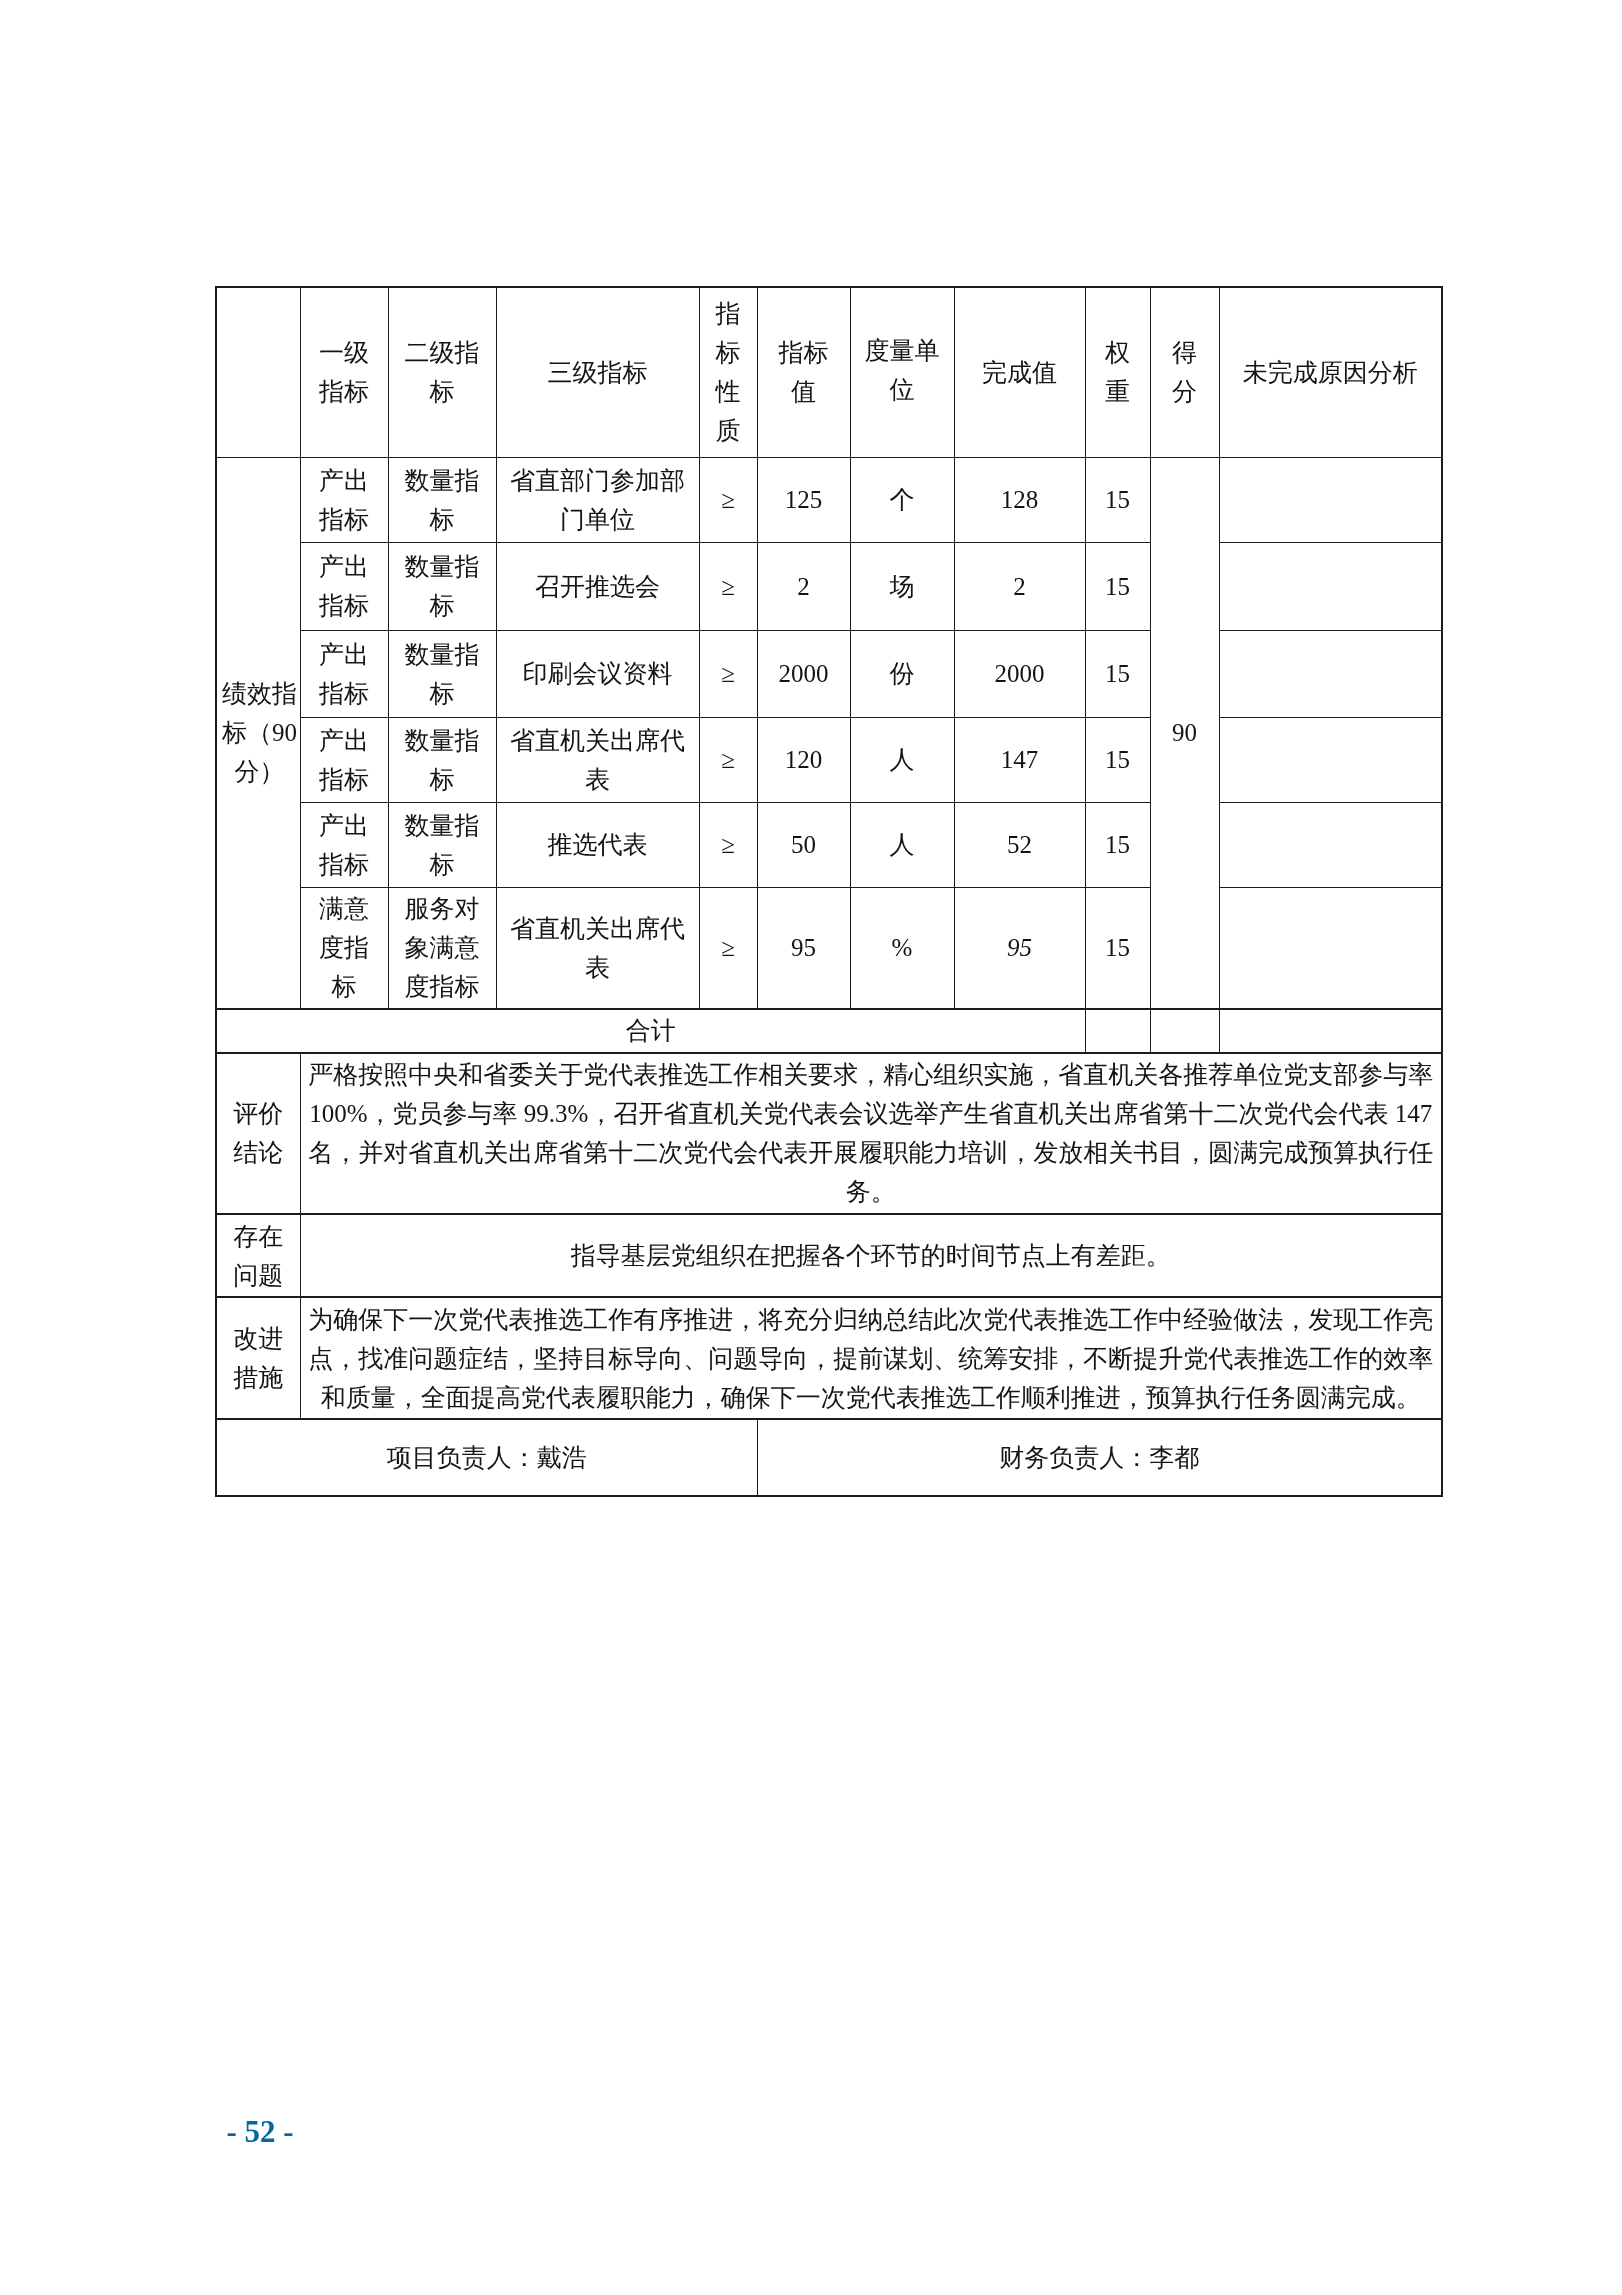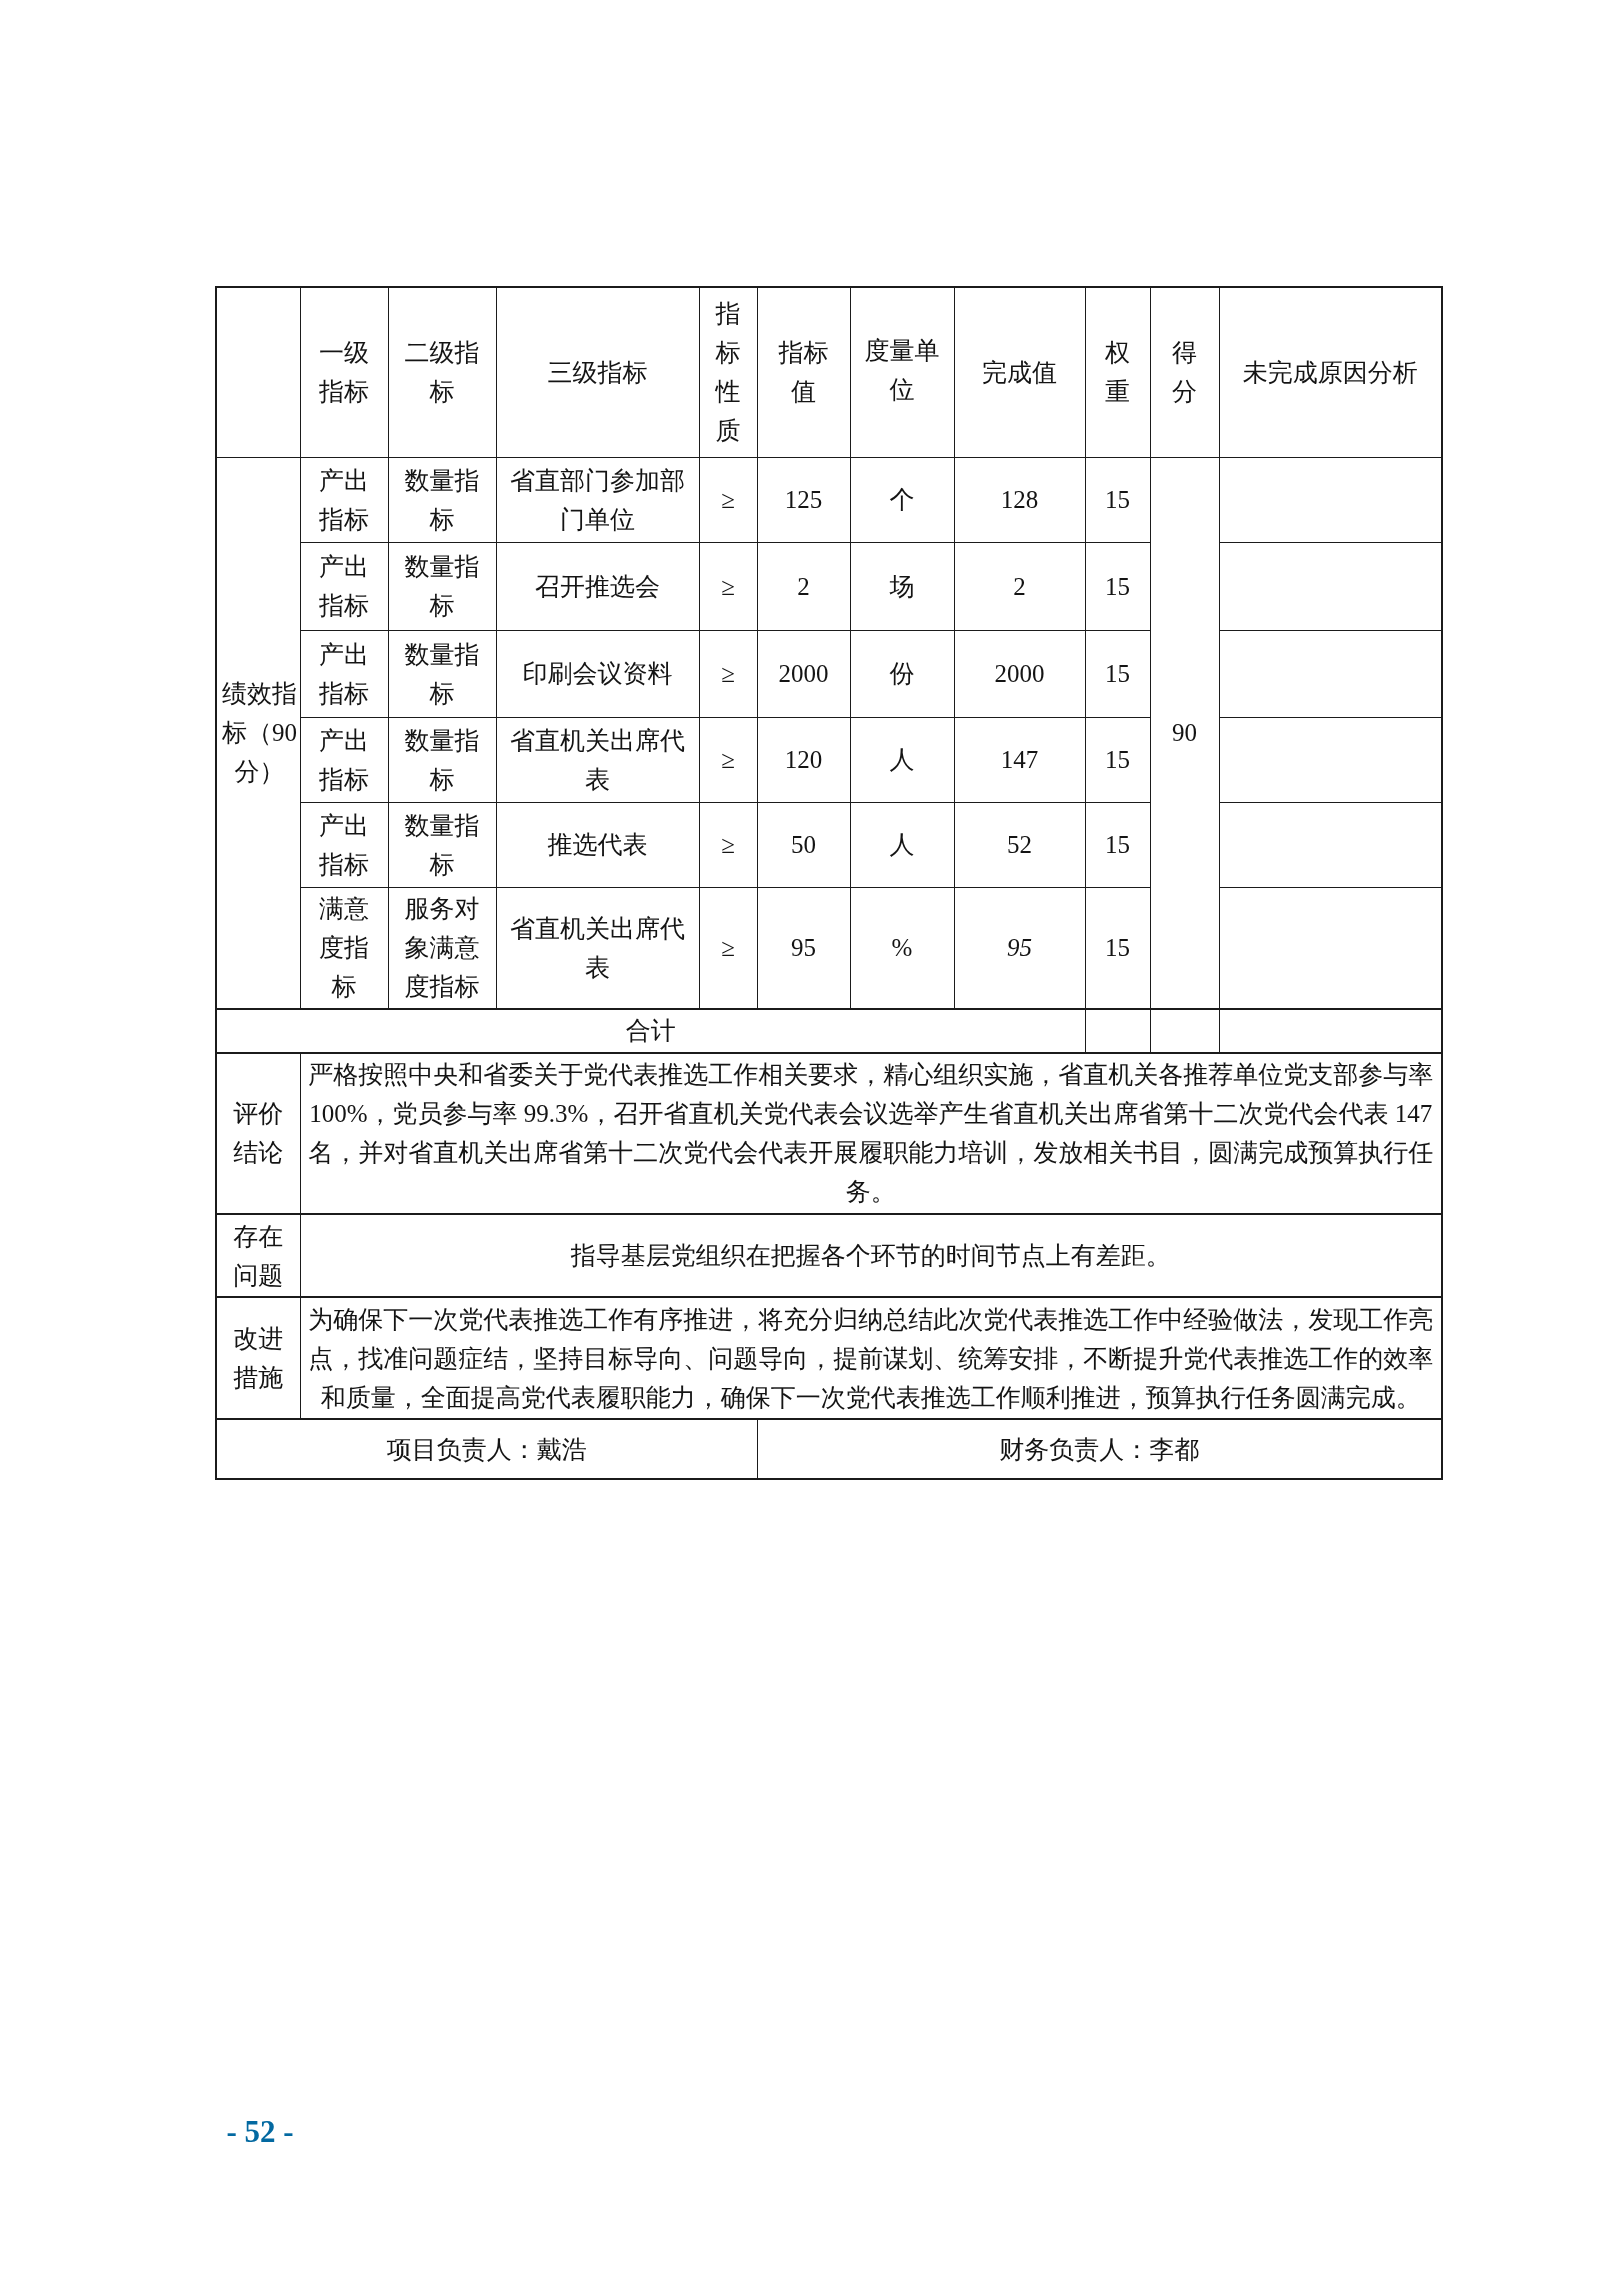--- a/index.html
+++ b/index.html
@@ -24,21 +24,21 @@
   }
   tr.r-header   { height:170px; }
   tr.r-data     { height:85px; }
   tr.r-data2    { height:88px; }
   tr.r-data3    { height:87px; }
   tr.r-data-big { height:92px; }
   tr.r-total    { height:43px; }
   tr.r-sec1     { height:154px; }
   tr.r-sec2     { height:80px; }
   tr.r-sec3     { height:99px; }
-  tr.r-sig      { height:60px;padding-left:12px; }
+  tr.r-sig      { height:77px;padding-left:12px; }
 
   tr.sep td { border-top:2.4px solid #1b1b1b; }
   tr.r-sig td { border-bottom:2.4px solid #1b1b1b; }
 
   .iw { margin:0 auto; }
   .iw36  { width:29px; }
   .iw70  { width:57px; }
   .iw92  { width:75px; }
   .iw95  { width:80px; }
   .iw100 { width:81px;font-family:Liberation Mono, monospace; }

